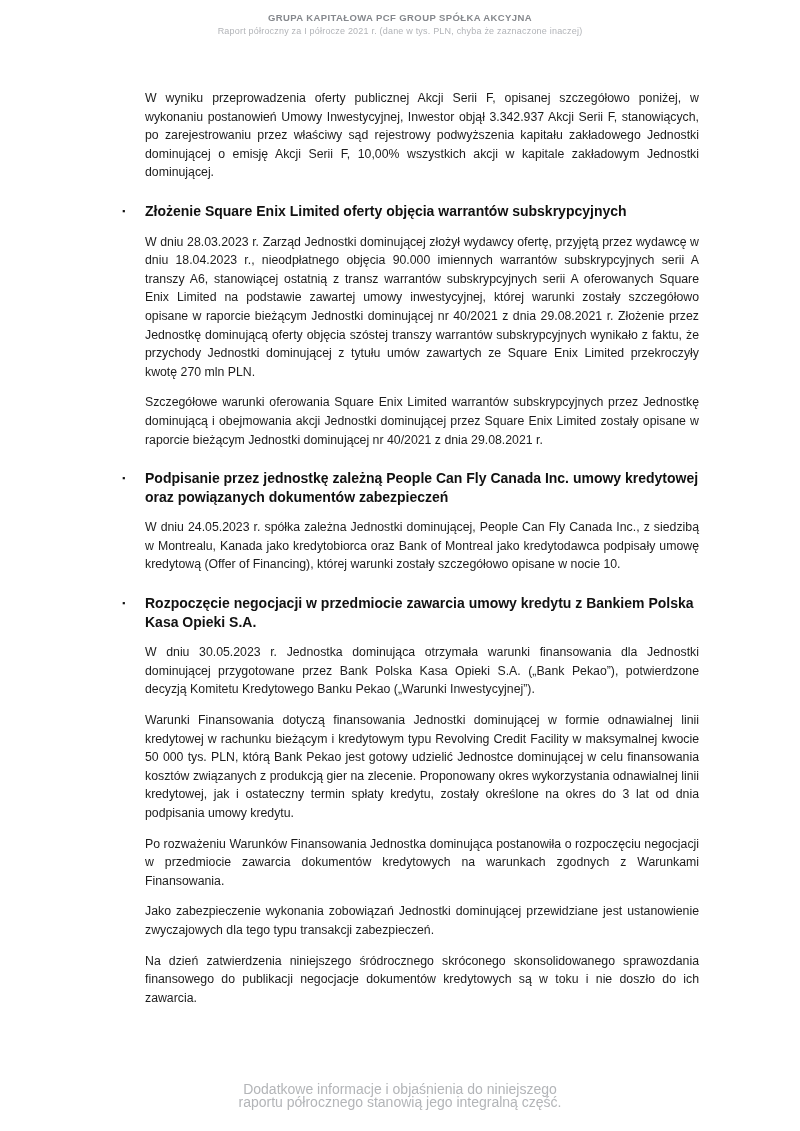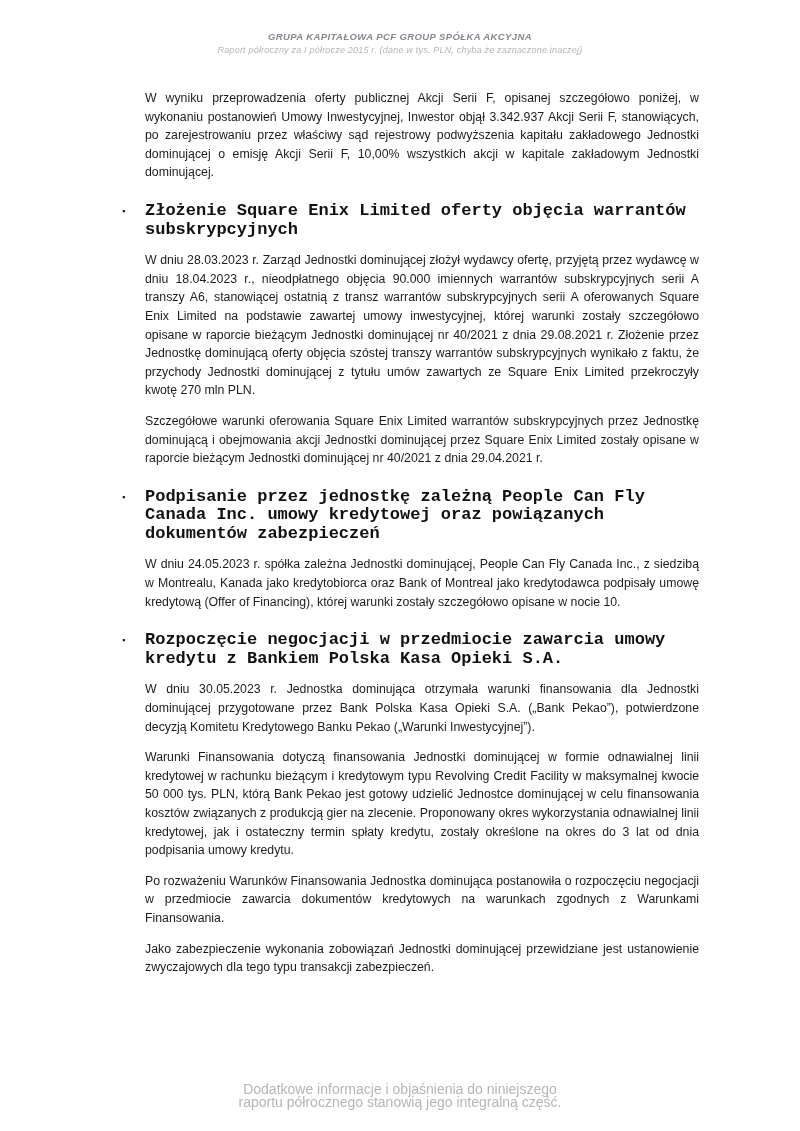--- a/index.html
+++ b/index.html
@@ -8,25 +8,24 @@
     width: 800px;
     height: 1131px;
     background: #ffffff;
     font-family: "Liberation Sans", sans-serif;
     color: #1c1c1c;
     overflow: hidden;
     margin: 0 auto;
   }
   .doc-header {
     position: absolute;
-    top: 31px;
+    top: 12px;
     left: 0;
     right: 0;
     text-align: center;
-    font-style: italic;
   }
   .doc-title {
     font-size: 9.5px;
     font-weight: bold;
     color: #85888d;
     letter-spacing: 0.4px;
   }
   .doc-subtitle {
     font-size: 9px;
     color: #b2b4b8;
@@ -45,25 +44,24 @@
     margin: 0 12px 12px 0;
     text-align: justify;
     text-justify: inter-word;
   }
   .bullet-heading {
     position: relative;
     margin: 20px 0 12px 0;
   }
   .bullet-heading h3 {
     margin: 0;
-    font-size: 17px;
+    font-size: 14px;
     line-height: 18.6px;
     font-weight: bold;
     color: #111111;
-    font-family: Liberation Mono, monospace;
   }
   .marker {
     position: absolute;
     left: -23px;
     top: 0px;
     font-size: 9px;
     color: #111111;
   }
   .bold { font-weight: normal; }
   .page-number {
@@ -86,53 +84,54 @@
     color: #b3b5b8;
   }
 </style>
 </head>
 <body>
 
 <div class="page">
 
   <header class="doc-header">
     <div class="doc-title">GRUPA KAPITAŁOWA PCF GROUP SPÓŁKA AKCYJNA</div>
-    <div class="doc-subtitle">Raport półroczny za I półrocze 2015 r. (dane w tys. PLN, chyba że zaznaczone inaczej)</div>
+    <div class="doc-subtitle">Raport półroczny za I półrocze 2021 r. (dane w tys. PLN, chyba że zaznaczone inaczej)</div>
   </header>
 
   <main class="doc-body">
 
     <p class="para">W wyniku przeprowadzenia oferty publicznej Akcji Serii F, opisanej szczegółowo poniżej, w wykonaniu postanowień Umowy Inwestycyjnej, Inwestor objął 3.342.937 Akcji Serii F, stanowiących, po zarejestrowaniu przez właściwy sąd rejestrowy podwyższenia kapitału zakładowego Jednostki dominującej o emisję Akcji Serii F, 10,00% wszystkich akcji w kapitale zakładowym Jednostki dominującej.</p>
 
     <section>
       <div class="bullet-heading">
         <span class="marker">▪</span>
         <h3>Złożenie Square Enix Limited oferty objęcia warrantów subskrypcyjnych</h3>
       </div>
       <p class="para">W dniu 28.03.2023 r. Zarząd Jednostki dominującej złożył wydawcy ofertę, przyjętą przez wydawcę w dniu 18.04.2023 r., nieodpłatnego objęcia 90.000 imiennych warrantów subskrypcyjnych serii A transzy A6, stanowiącej ostatnią z transz warrantów subskrypcyjnych serii A oferowanych Square Enix Limited na podstawie zawartej umowy inwestycyjnej, której warunki zostały szczegółowo opisane w raporcie bieżącym Jednostki dominującej nr 40/2021 z dnia 29.08.2021 r. Złożenie przez Jednostkę dominującą oferty objęcia szóstej transzy warrantów subskrypcyjnych wynikało z faktu, że przychody Jednostki dominującej z tytułu umów zawartych ze Square Enix Limited przekroczyły kwotę 270 mln PLN.</p>
-      <p class="para">Szczegółowe warunki oferowania Square Enix Limited warrantów subskrypcyjnych przez Jednostkę dominującą i obejmowania akcji Jednostki dominującej przez Square Enix Limited zostały opisane w raporcie bieżącym Jednostki dominującej nr 40/2021 z dnia 29.04.2021 r.</p>
+      <p class="para">Szczegółowe warunki oferowania Square Enix Limited warrantów subskrypcyjnych przez Jednostkę dominującą i obejmowania akcji Jednostki dominującej przez Square Enix Limited zostały opisane w raporcie bieżącym Jednostki dominującej nr 40/2021 z dnia 29.08.2021 r.</p>
     </section>
 
     <section>
       <div class="bullet-heading">
         <span class="marker">▪</span>
         <h3>Podpisanie przez jednostkę zależną People Can Fly Canada Inc. umowy kredytowej oraz powiązanych dokumentów zabezpieczeń</h3>
       </div>
       <p class="para">W dniu 24.05.2023 r. spółka zależna Jednostki dominującej, People Can Fly Canada Inc., z siedzibą w Montrealu, Kanada jako kredytobiorca oraz Bank of Montreal jako kredytodawca podpisały umowę kredytową (Offer of Financing), której warunki zostały szczegółowo opisane w nocie 10.</p>
     </section>
 
     <section>
       <div class="bullet-heading">
         <span class="marker">▪</span>
         <h3>Rozpoczęcie negocjacji w przedmiocie zawarcia umowy kredytu z Bankiem Polska Kasa Opieki S.A.</h3>
       </div>
       <p class="para"><span>W dniu 30.05.2023 r. Jednostka dominująca otrzymała warunki finansowania dla Jednostki dominującej przygotowane przez Bank Polska Kasa Opieki S.A. („</span><span class="bold">Bank Pekao</span><span>”), potwierdzone decyzją Komitetu Kredytowego Banku Pekao („</span><span class="bold">Warunki Inwestycyjnej</span><span>”).</span></p>
       <p class="para">Warunki Finansowania dotyczą finansowania Jednostki dominującej w formie odnawialnej linii kredytowej w rachunku bieżącym i kredytowym typu Revolving Credit Facility w maksymalnej kwocie 50 000 tys. PLN, którą Bank Pekao jest gotowy udzielić Jednostce dominującej w celu finansowania kosztów związanych z produkcją gier na zlecenie. Proponowany okres wykorzystania odnawialnej linii kredytowej, jak i ostateczny termin spłaty kredytu, zostały określone na okres do 3 lat od dnia podpisania umowy kredytu.</p>
       <p class="para">Po rozważeniu Warunków Finansowania Jednostka dominująca postanowiła o rozpoczęciu negocjacji w przedmiocie zawarcia dokumentów kredytowych na warunkach zgodnych z Warunkami Finansowania.</p>
       <p class="para">Jako zabezpieczenie wykonania zobowiązań Jednostki dominującej przewidziane jest ustanowienie zwyczajowych dla tego typu transakcji zabezpieczeń.</p>
+      <p class="para">Na dzień zatwierdzenia niniejszego śródrocznego skróconego skonsolidowanego sprawozdania finansowego do publikacji negocjacje dokumentów kredytowych są w toku i nie doszło do ich zawarcia.</p>
     </section>
 
   </main>
 
 
   <footer class="footer-note">
     <div>Dodatkowe informacje i objaśnienia do niniejszego</div>
     <div>raportu półrocznego stanowią jego integralną część.</div>
   </footer>
 

